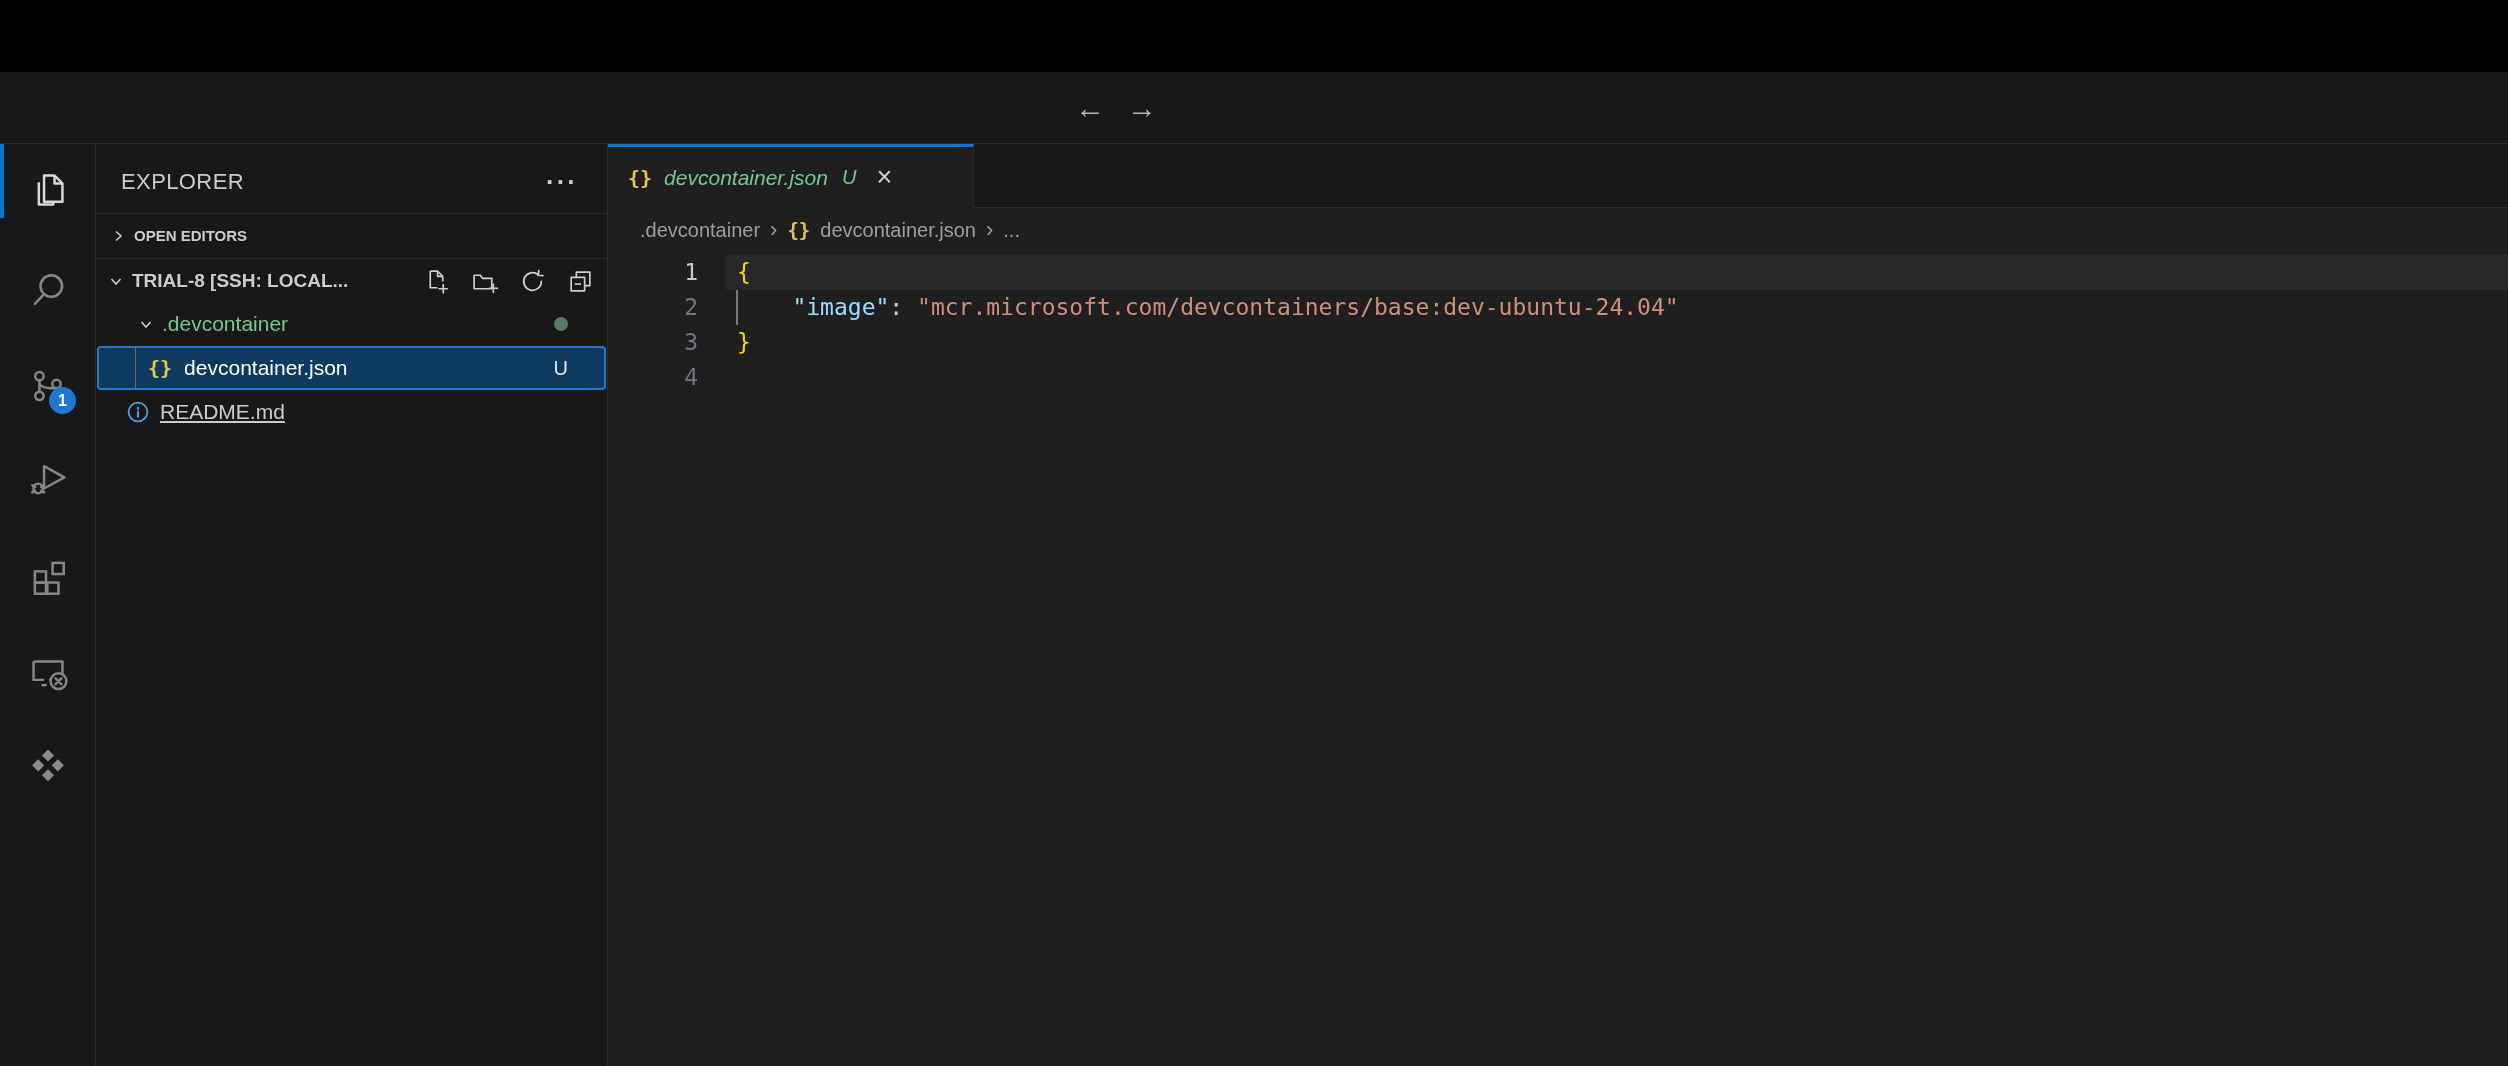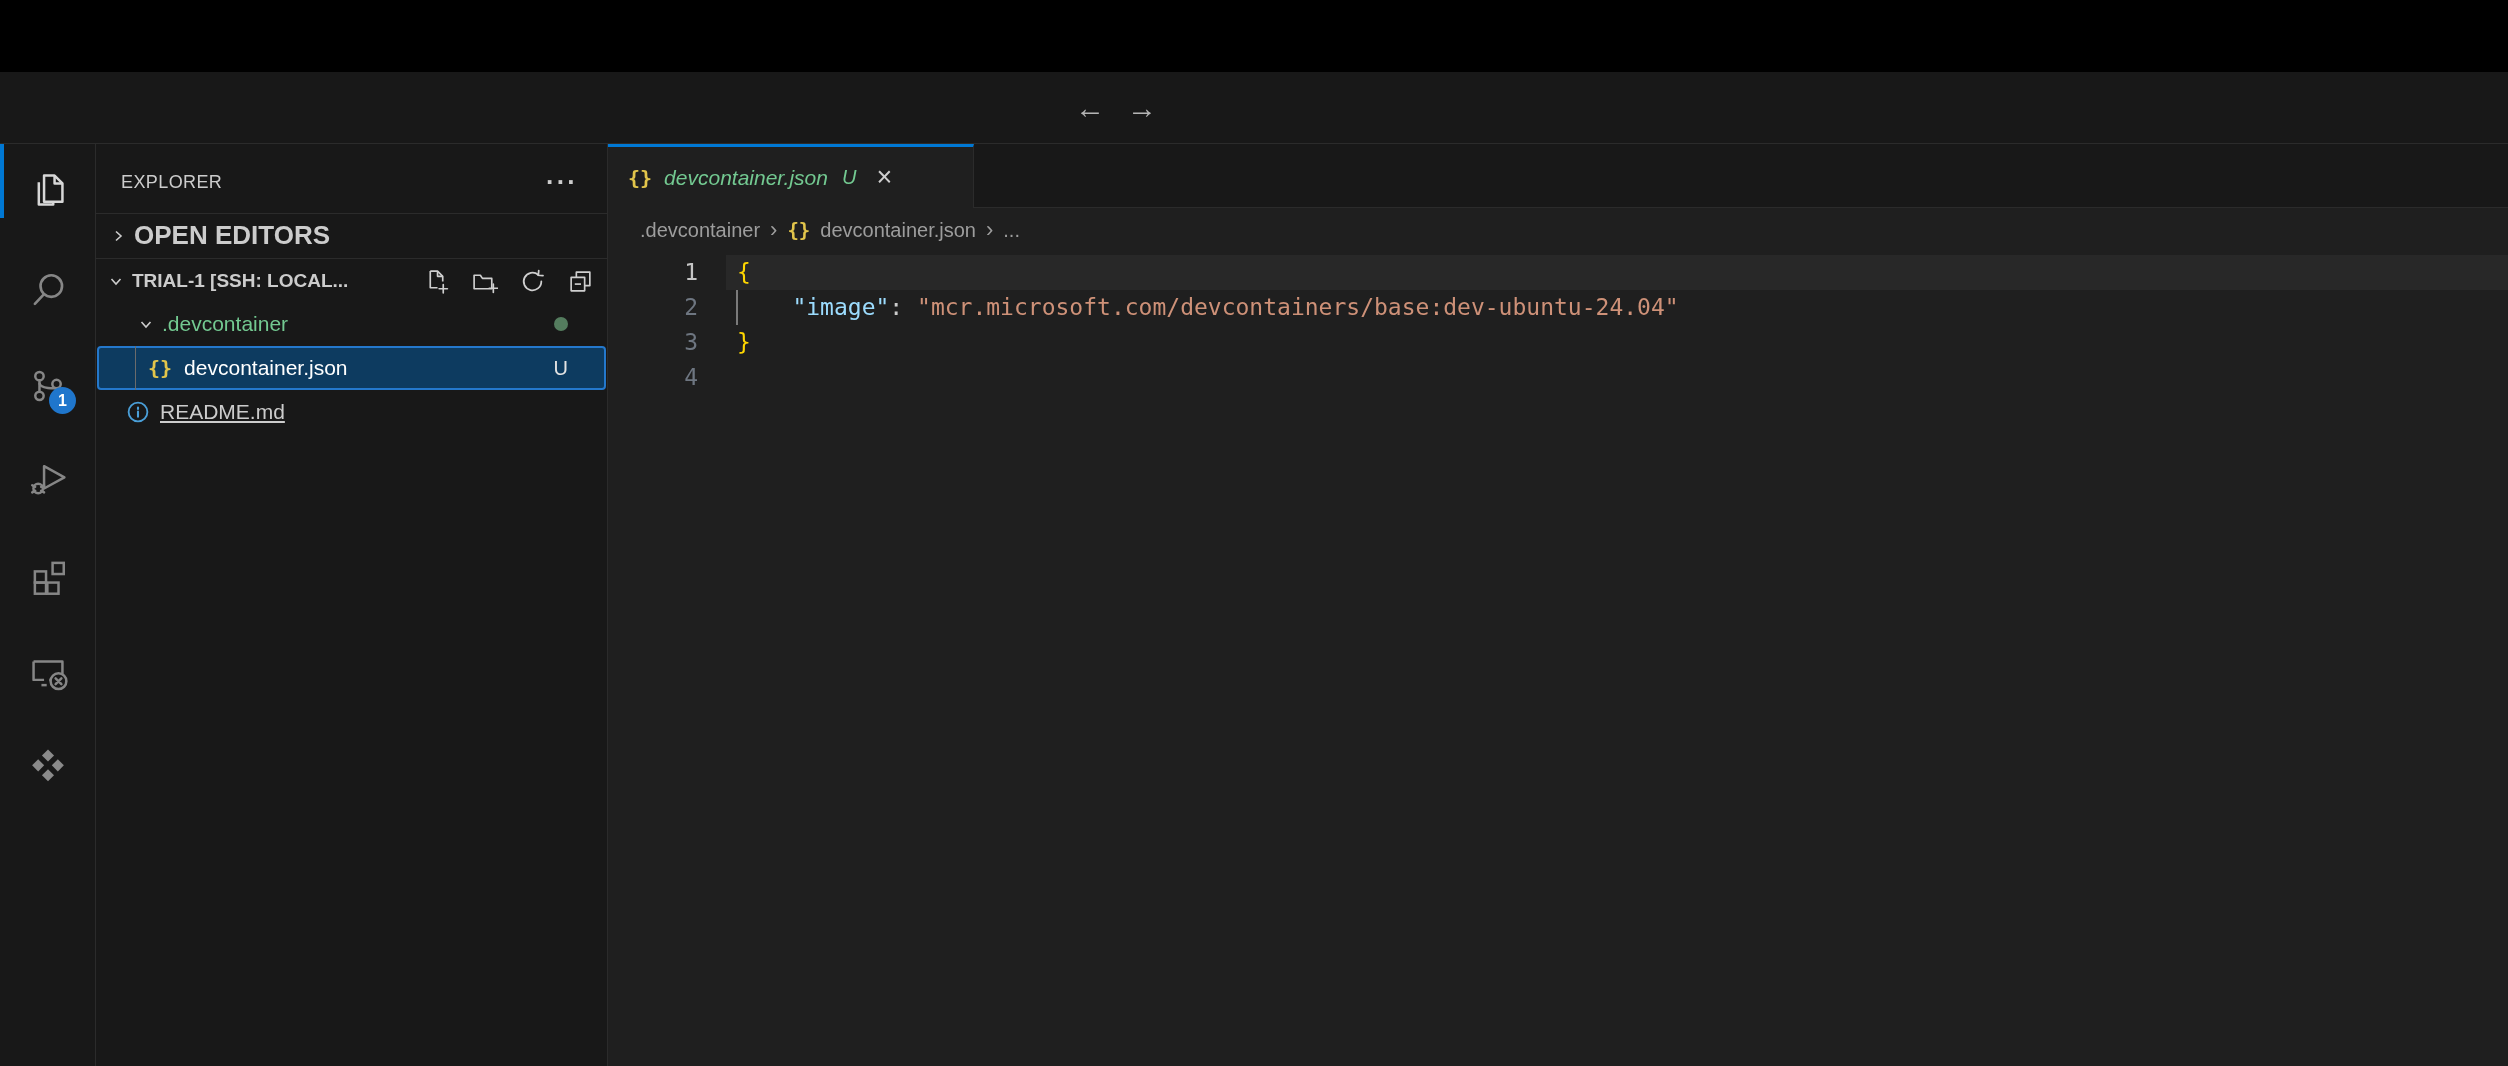--- a/index.html
+++ b/index.html
@@ -31,25 +31,25 @@
   .ab-indicator { position:absolute; left:0; top:0; width:4px; height:74px; background:#0078d4; }
   .ab-badge { position:absolute; right:-6px; bottom:-6px; width:27px; height:27px;
               border-radius:50%; background:#1f76cc; color:#fff; font-size:16px; font-weight:bold;
               display:flex; align-items:center; justify-content:center; }
 
   
   .sidebar { position:absolute; left:96px; top:144px; width:512px; height:922px;
              background:#181818; border-right:1px solid #2b2b2b; color:#cccccc; }
   .sb-title-row { position:absolute; left:0; top:16px; width:512px; height:44px;
                   display:flex; align-items:center; }
-  .sb-title { padding-left:25px; font-size:18px; letter-spacing:0.4px; color:#cccccc; }
+  .sb-title { padding-left:25px; font-size:22px; letter-spacing:0.4px; color:#cccccc; }
   .sb-more { position:absolute; right:30px; top:0; height:44px; display:flex; align-items:center;
              font-size:26px; font-weight:bold; color:#cccccc; letter-spacing:2px; }
   .sb-row { position:absolute; left:0; width:512px; height:44px; display:flex; align-items:center; }
-  .row-open-editors { top:69px; border-top:1px solid #2b2b2b; font-weight:bold; font-size:26px; }
+  .row-open-editors { top:69px; border-top:1px solid #2b2b2b; font-weight:bold; font-size:15px; }
   .row-workspace    { top:114px; border-top:1px solid #2b2b2b; font-weight:bold; font-size:19px; }
   .row-folder       { top:158px; font-size:21px; color:#73c991; }
   .row-file-sel     { top:202px; font-size:21px; color:#ffffff; }
   .row-readme       { top:246px; font-size:21px; color:#cccccc;text-decoration:underline; }
   .chev { width:16px; height:16px; flex:0 0 16px; }
   .ws-actions { position:absolute; right:14px; top:0; height:44px; display:flex;
                 align-items:center; gap:21px; }
   .ws-actions svg { display:block; }
   .git-dot { position:absolute; right:40px; top:15px; width:14px; height:14px;
              border-radius:50%; background:#547c5e; }
@@ -183,21 +183,21 @@
       <svg class="chev" style="margin-left:14px;" viewBox="0 0 16 16">
         <polyline points="6,3.5 11,8 6,12.5" fill="none" stroke="#cccccc" stroke-width="1.6"></polyline>
       </svg>
       <span style="margin-left:8px;">OPEN EDITORS</span>
     </div>
 
     <div class="sb-row row-workspace">
       <svg class="chev" style="margin-left:12px;" viewBox="0 0 16 16">
         <polyline points="3.5,6 8,11 12.5,6" fill="none" stroke="#cccccc" stroke-width="1.6"></polyline>
       </svg>
-      <span style="margin-left:8px;">TRIAL-1 [SSH: LOCAL...</span>
+      <span style="margin-left:8px;">TRIAL-8 [SSH: LOCAL...</span>
       <span class="ws-actions">
         <svg width="27" height="27" viewBox="0 0 26 26" fill="none" stroke="#cfcfcf" stroke-width="1.6" stroke-linejoin="round">
           <path d="M7 3 v16 h7"></path>
             <path d="M7 3 h7 l5 5 v5"></path>
             <path d="M14 3 v5 h5"></path>
           <path d="M19.5 16 v8 M15.5 20 h8" stroke-linecap="round"></path>
         </svg>
         <svg width="27" height="27" viewBox="0 0 26 26" fill="none" stroke="#cfcfcf" stroke-width="1.6" stroke-linejoin="round">
           <path d="M3 7 h6 l2 3 h9 v10 h-17 z"></path>
           <path d="M21.5 15.5 v8 M17.5 19.5 h8" stroke-linecap="round"></path>

